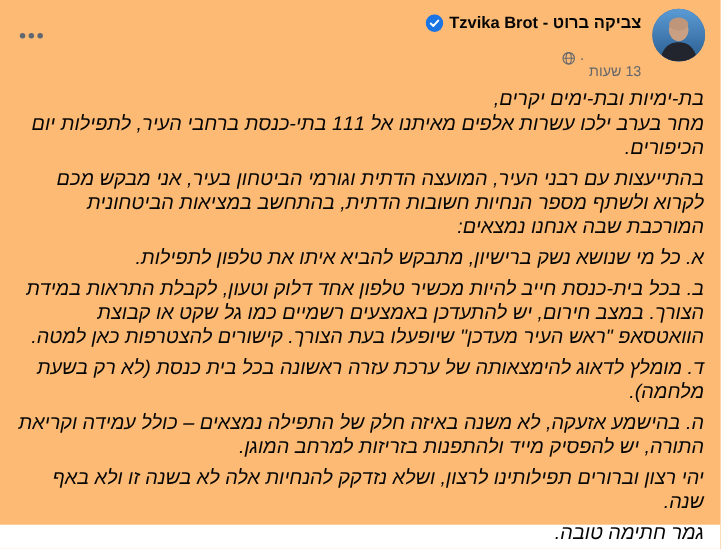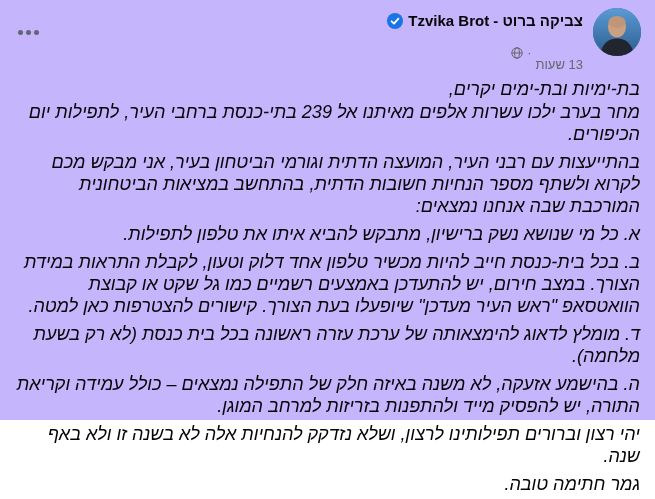--- a/index.html
+++ b/index.html
@@ -9,22 +9,22 @@
   body {
     width: 655px;
     height: 499px;
     background: #ffffff;
     overflow: hidden;
     font-family: "Liberation Sans", "DejaVu Sans", sans-serif;
     -webkit-font-smoothing: antialiased;
   }
   .post-card {
     width: 655px;
-    height: 420px;
-    background: #c4b5fd;
+    height: 477px;
+    background: #fdba74;
     box-sizing: border-box;
   }
   
   .post-header {
     display: flex;
     flex-direction: row;
     align-items: flex-start;
     padding: 8px 14px 0 14px;
   }
   .avatar {
@@ -156,21 +156,21 @@
     <button class="more-button">
       <span class="more-dot"></span>
       <span class="more-dot"></span>
       <span class="more-dot"></span>
     </button>
 
   </div>
 
   <div class="post-body" dir="rtl">
     <div class="para tight">בת-ימיות ובת-ימים יקרים,</div>
-    <div class="para">מחר בערב ילכו עשרות אלפים מאיתנו אל 239 בתי-כנסת ברחבי העיר, לתפילות יום הכיפורים.</div>
+    <div class="para">מחר בערב ילכו עשרות אלפים מאיתנו אל 111 בתי-כנסת ברחבי העיר, לתפילות יום הכיפורים.</div>
     <div class="para">בהתייעצות עם רבני העיר, המועצה הדתית וגורמי הביטחון בעיר, אני מבקש מכם לקרוא ולשתף מספר הנחיות חשובות הדתית, בהתחשב במציאות הביטחונית המורכבת שבה אנחנו נמצאים:</div>
     <div class="para">א. כל מי שנושא נשק ברישיון, מתבקש להביא איתו את טלפון לתפילות.</div>
     <div class="para">ב. בכל בית-כנסת חייב להיות מכשיר טלפון אחד דלוק וטעון, לקבלת התראות במידת הצורך. במצב חירום, יש להתעדכן באמצעים רשמיים כמו גל שקט או קבוצת הוואטסאפ "ראש העיר מעדכן" שיופעלו בעת הצורך. קישורים להצטרפות כאן למטה.</div>
     <div class="para">ד. מומלץ לדאוג להימצאותה של ערכת עזרה ראשונה בכל בית כנסת (לא רק בשעת מלחמה).</div>
     <div class="para">ה. בהישמע אזעקה, לא משנה באיזה חלק של התפילה נמצאים – כולל עמידה וקריאת התורה, יש להפסיק מייד ולהתפנות בזריזות למרחב המוגן.</div>
     <div class="para">יהי רצון וברורים תפילותינו לרצון, ושלא נזדקק להנחיות אלה לא בשנה זו ולא באף שנה.</div>
     <div class="para">גמר חתימה טובה.</div>
     <div class="para tight">*להפסיק ברוט*</div>
     <div class="para">*ראש עשרות*</div>
   </div>

